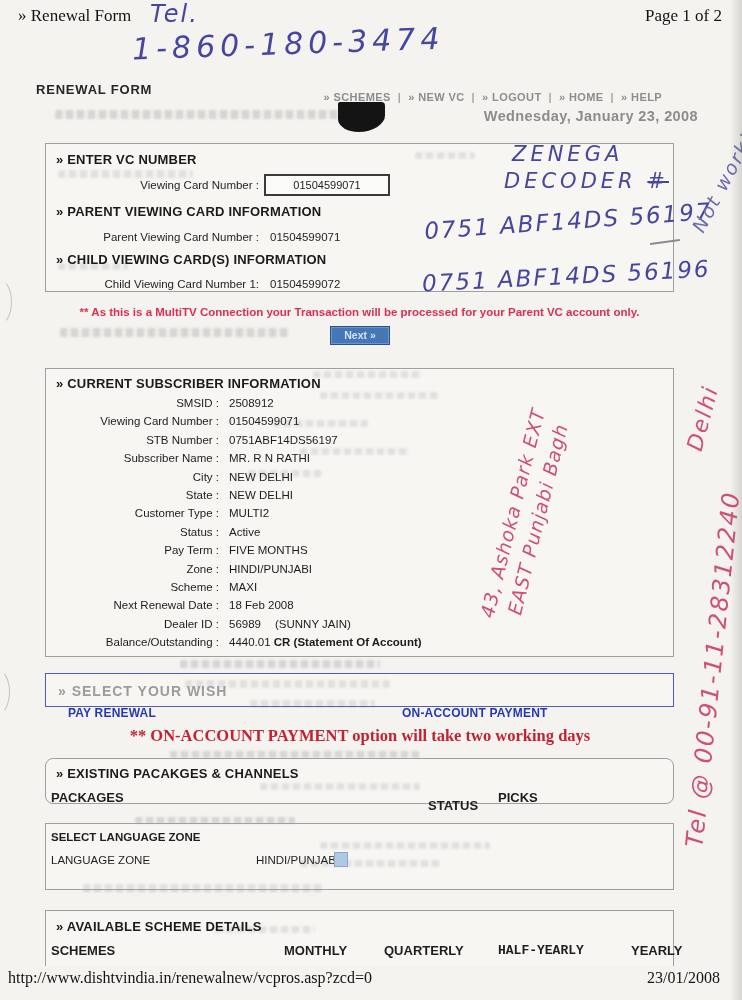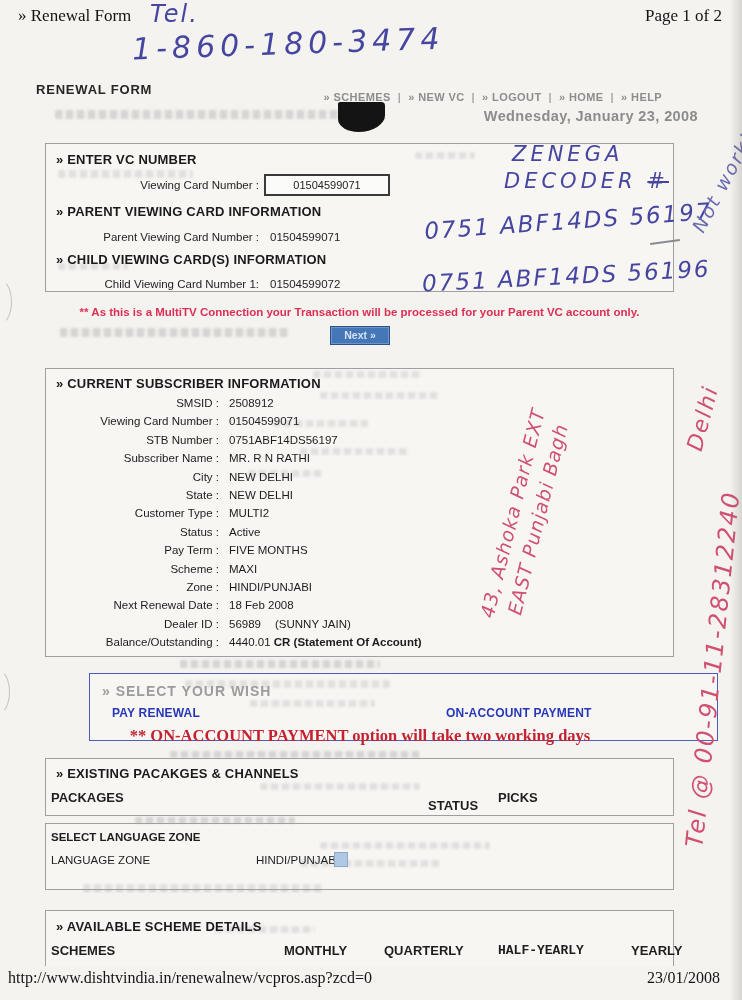--- a/index.html
+++ b/index.html
@@ -16,22 +16,22 @@
   
   .form-title{position:absolute;left:28px;top:82px;font-size:13px;font-weight:bold;letter-spacing:.8px;color:#262626;margin-left:8px;}
   .nav{position:absolute;right:80px;top:91px;font-size:11px;font-weight:bold;color:#8d8d8d;letter-spacing:.4px;}
   .nav a{color:#8d8d8d;text-decoration:none;cursor:pointer;}
   .nav .sep{margin:0 7px;color:#a5a5a5;}
   .page-date{position:absolute;right:44px;top:108px;font-size:14.5px;font-weight:bold;color:#8c8c8c;letter-spacing:.4px;}
   
   .box{position:absolute;left:45px;width:629px;border:1px solid #9f9f9f;background:rgba(255,255,255,.28);box-sizing:border-box;}
   .box-1{top:143px;height:149px;}
   .box-2{top:368px;height:289px;}
-  .box-3{top:673px;height:68px;border-color:#4a5ec2;margin-left:44px;}
-  .box-4{top:758px;height:58px;}
+  .box-3{top:673px;height:34px;border-color:#4a5ec2;}
+  .box-4{top:758px;height:46px;border-radius:8px;}
   .box-5{top:823px;height:67px;}
   .box-6{top:910px;height:56px;border-bottom:none;}
   .sec-title{position:absolute;font-size:13px;font-weight:bold;color:#1a1a1a;letter-spacing:.2px;}
   .sec-title.gray{color:#9c9c9c;font-size:14px;letter-spacing:1px;}
   .lbl{font-size:11.5px;color:#1f1f1f;}
   .val{font-size:11.5px;color:#1f1f1f;}
   .right-lbl{position:absolute;width:200px;text-align:right;}
   .vc-input{position:absolute;left:218px;top:30px;width:122px;height:18px;border:2px solid #3a3a3a;
             background:#fbfbf9;font-size:11px;text-align:center;line-height:18px;color:#222;}
   .red-note{position:absolute;left:0;width:100%;text-align:center;font-size:11.5px;font-weight:bold;color:#dc2f55;}
@@ -150,26 +150,26 @@
         </div>
         <div class="sub-row">
           <span class="sub-label">Status :</span>
           <span class="sub-value">Active</span>
         </div>
         <div class="sub-row">
           <span class="sub-label">Pay Term :</span>
           <span class="sub-value">FIVE MONTHS</span>
         </div>
         <div class="sub-row">
+          <span class="sub-label">Zone :</span>
+          <span class="sub-value">HINDI/PUNJABI</span>
+        </div>
+        <div class="sub-row">
           <span class="sub-label">Scheme :</span>
           <span class="sub-value">MAXI</span>
-        </div>
-        <div class="sub-row">
-          <span class="sub-label">Zone :</span>
-          <span class="sub-value">HINDI/PUNJABI</span>
         </div>
         <div class="sub-row">
           <span class="sub-label">Next Renewal Date :</span>
           <span class="sub-value">18 Feb 2008</span>
         </div>
         <div class="sub-row">
           <span class="sub-label">Dealer ID :</span>
           <span class="sub-value">56989<span class="sub-extra">(SUNNY JAIN)</span></span>
         </div>
         <div class="sub-row">

